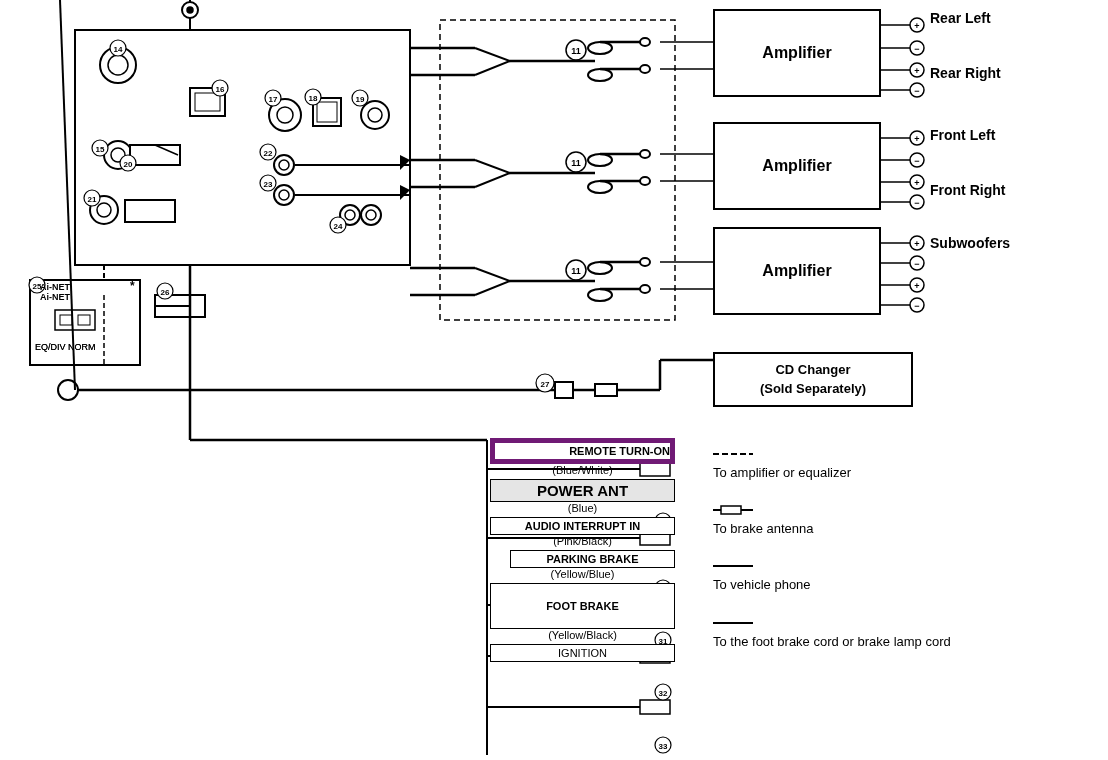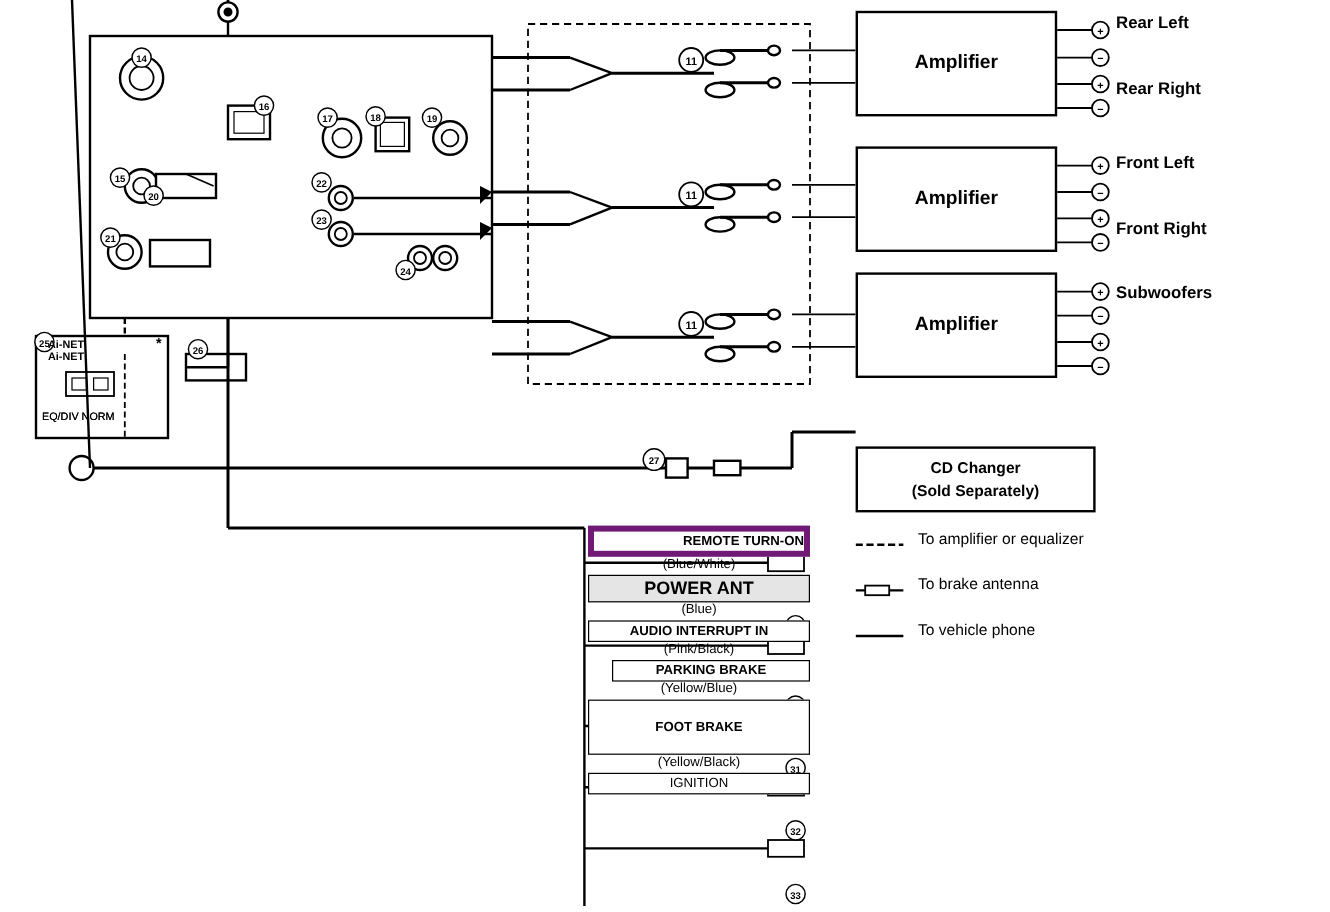--- a/index.html
+++ b/index.html
@@ -36,21 +36,21 @@
     }
 
     .amp-box-1 { top: 9px; }
     .amp-box-2 { top: 122px; }
     .amp-box-3 { top: 227px; }
 
     
     .cd-changer-box {
       position: absolute;
       left: 713px;
-      top: 372px;
+      top: 352px;
       width: 200px;
       height: 55px;
       border: 2px solid #000;
       background: #fff;
       display: flex;
       align-items: center;
       justify-content: center;
       text-align: center;
       font-size: 13px;
       font-weight: bold;
@@ -62,20 +62,21 @@
       position: absolute;
       left: 713px;
       top: 440px;
       width: 380px;
     }
 
     .legend-item {
       display: flex;
       align-items: flex-start;
       margin-bottom: 14px;
+      flex-direction: column;
     }
 
     .legend-line {
       width: 40px;
       min-width: 40px;
       margin-right: 12px;
       margin-top: 7px;
     }
 
     .legend-text {
@@ -426,19 +427,27 @@
     <div class="legend-item">
       <div class="legend-line">
         <svg width="40" height="14">
             <line x1="0" y1="7" x2="40" y2="7" stroke="#000" stroke-width="2"></line>
           </svg>
       </div>
       <div class="legend-text">To vehicle phone</div>
     </div>
 
 
+    <div class="legend-item">
+      <div class="legend-line">
+        <svg width="40" height="14">
+            <line x1="0" y1="7" x2="40" y2="7" stroke="#000" stroke-width="2"></line>
+          </svg>
+      </div>
+      <div class="legend-text">To the foot brake cord or brake lamp cord</div>
+    </div>
 
   </div>
 
   <div style="position:absolute; left:40px; top:282px; font-size:9px; font-weight:bold;">Ai-NET</div>
   <div style="position:absolute; left:35px; top:342px; font-size:9px;">EQ/DIV  NORM</div>
 
 </div>
 
 </body></html>

